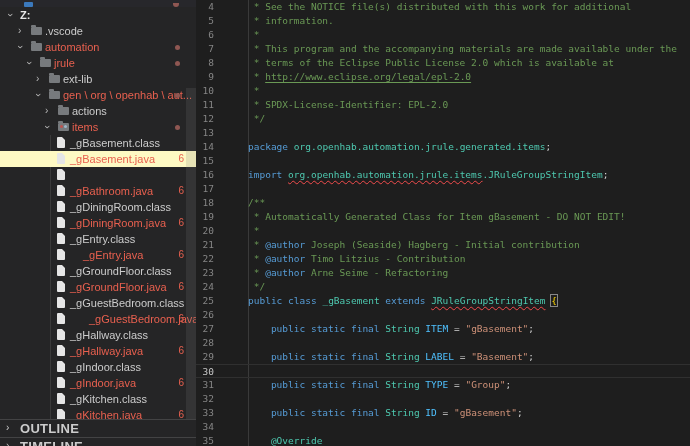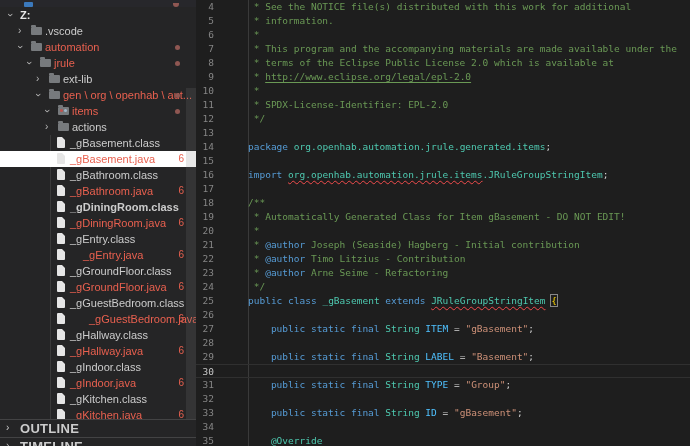--- a/index.html
+++ b/index.html
@@ -10,21 +10,21 @@
   
   #sidebar { position:absolute; left:0; top:0; width:196px; height:446px;
              background:#252526; overflow:hidden; }
   #top-strip { position:absolute; left:0; top:0; width:196px; height:7px; background:#27272b; }
   #top-strip .frag-icon { position:absolute; left:24px; top:2px; width:9px; height:5px;
              background:#3b79bc; border-radius:1px; }
   #top-strip .frag-dot { position:absolute; right:17px; top:3px; width:6px; height:4px;
              background:#8f5752; border-radius:0 0 3px 3px; }
   #tree { position:absolute; left:0; top:7px; width:196px; height:412px; overflow:hidden; }
   .trow { position:relative; height:16px; width:100%; color:#cccccc; font-size:11px; line-height:16px; }
-  .trow.selected { background:#ffffff; }
+  .trow.selected { background:#fef9c3; }
   .trow .lbl { position:absolute; top:0; white-space:nowrap; }
   .trow.err .lbl { color:#e8604f; }
   .trow.root .lbl { font-weight:bold; color:#e8e8e8; }
   .chev { position:absolute; top:1px; width:10px; height:14px; color:#b8b8b8; font-size:10px; line-height:14px; }
   .chev.open::before { content:"\203A"; display:inline-block; transform:rotate(90deg); }
   .chev.closed::before { content:"\203A"; display:inline-block; }
   .ficon { position:absolute; top:4px; width:11px; height:8px; background:#777a7d; border-radius:1px; }
   .ficon::before { content:""; position:absolute; left:0; top:-2px; width:5px; height:2px;
                    background:#777a7d; border-radius:1px 1px 0 0; }
   .ficon.special::after { content:""; position:absolute; left:2px; top:2px; width:3px; height:3px;
@@ -106,52 +106,51 @@
           <span class="chev closed" style="left: 36px;"></span>
           <span class="ficon" style="left: 49px;"></span>
           <span class="lbl" style="left: 63px;">ext-lib</span>
         </div>
         <div class="trow err">
           <span class="chev open" style="left: 36px;"></span>
           <span class="ficon" style="left: 49px;"></span>
           <span class="lbl" style="left: 63px;">gen \ org \ openhab \ aut...</span>
           <span class="dot"></span>
         </div>
+        <div class="trow">
+          <span class="chev closed" style="left: 45px;"></span>
+          <span class="ficon" style="left: 58px;"></span>
+          <span class="lbl" style="left: 72px;">actions</span>
+        </div>
         <div class="trow err">
           <span class="chev open" style="left: 45px;"></span>
           <span class="ficon special" style="left: 58px;"></span>
           <span class="lbl" style="left: 72px;">items</span>
           <span class="dot"></span>
         </div>
         <div class="trow">
-          <span class="chev closed" style="left: 45px;"></span>
-          <span class="ficon" style="left: 58px;"></span>
-          <span class="lbl" style="left: 72px;">actions</span>
-        </div>
-        <div class="trow">
           <span class="picon" style="left: 57px;"></span>
           <span class="lbl" style="left: 70px;">_gBasement.class</span>
         </div>
         <div class="trow err selected">
           <span class="picon" style="left: 57px;"></span>
           <span class="lbl" style="left: 70px;">_gBasement.java</span>
           <span class="badge">6</span>
         </div>
         <div class="trow">
           <span class="picon" style="left: 57px;"></span>
-          <span class="lbl" style="left: 70px;">_gBathroom.class</span>
         </div>
         <div class="trow err">
           <span class="picon" style="left: 57px;"></span>
           <span class="lbl" style="left: 70px;">_gBathroom.java</span>
           <span class="badge">6</span>
         </div>
         <div class="trow">
           <span class="picon" style="left: 57px;"></span>
-          <span class="lbl" style="left: 70px; font-weight: bold;">_gDiningRoom.class</span>
+          <span class="lbl" style="left: 70px;">_gDiningRoom.class</span>
         </div>
         <div class="trow err">
           <span class="picon" style="left: 57px;"></span>
           <span class="lbl" style="left: 70px;">_gDiningRoom.java</span>
           <span class="badge">6</span>
         </div>
         <div class="trow">
           <span class="picon" style="left: 57px;"></span>
           <span class="lbl" style="left: 70px;">_gEntry.class</span>
         </div>

